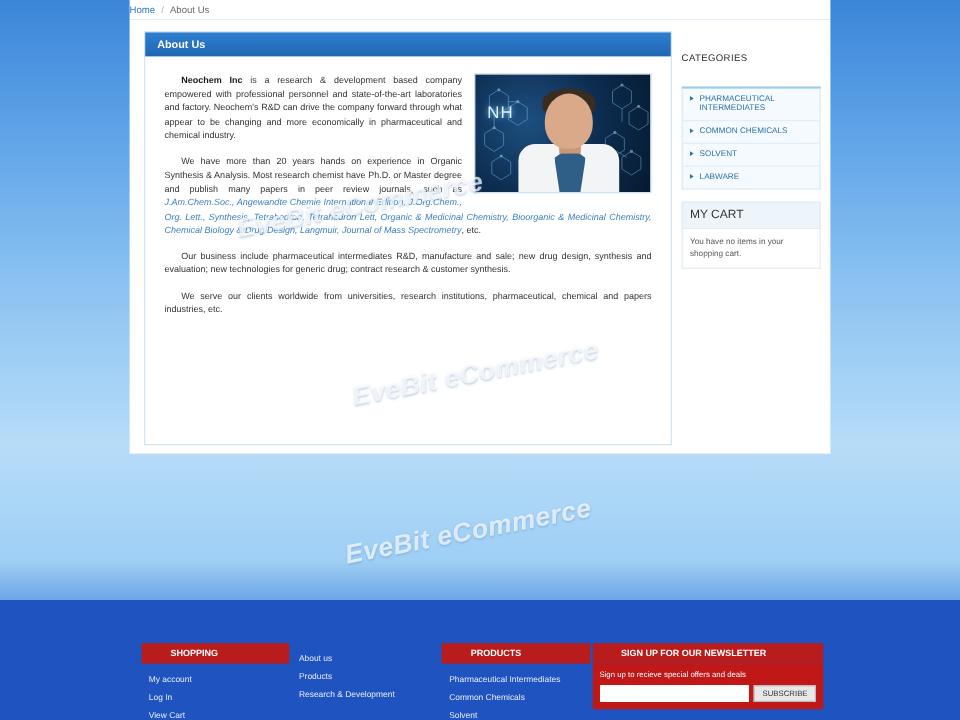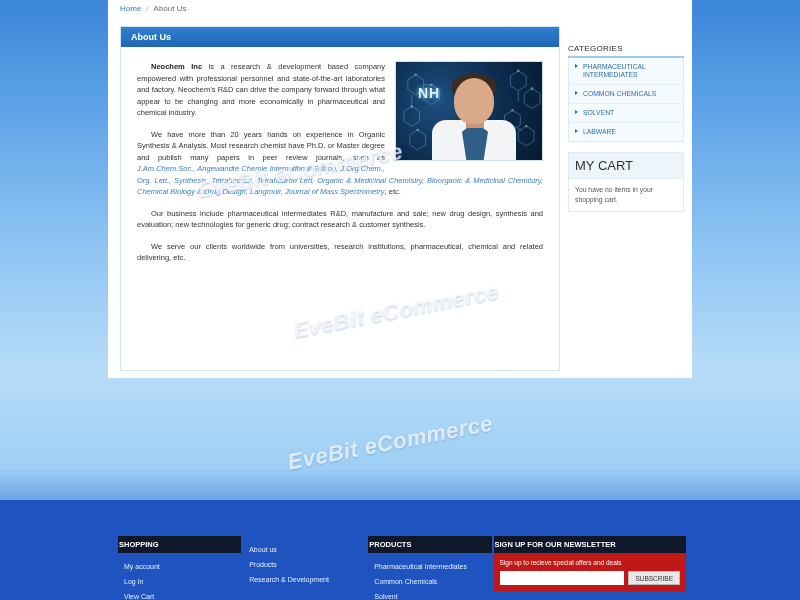--- a/index.html
+++ b/index.html
@@ -16,21 +16,20 @@
 
   
   #breadcrumb-bar {
     position: absolute;
     left: 108px; top: 0; width: 584px; height: 16px;
     background: #ffffff;
     font-size: 8px;
     color: #3a7fc1;
     display: flex;
     align-items: center;
-    padding-left: 12px;
     gap: 5px;
   }
   #breadcrumb-bar .crumb { color: #2f7ac0; text-decoration: none; }
   #breadcrumb-bar .sep { color: #9ab6cf; }
   #breadcrumb-bar .current { color: #6b6b6b; }
 
   
   #page-body {
     position: absolute;
     left: 108px; top: 16px; width: 584px; height: 362px;
@@ -103,38 +102,38 @@
     background: #c89876;
   }
   #doctor-photo .man-shirt {
     position: absolute;
     left: 66px; top: 60px; width: 26px; height: 44px;
     background: #2f5f86;
     clip-path: polygon(50% 0, 100% 22%, 80% 100%, 20% 100%, 0 22%);
   }
   #doctor-photo .nh-label {
     position: absolute;
-    left: 22px; top: 26px;
+    left: 10px; top: 26px;
     color: #dff1ff;
     font-size: 14px;
-    font-weight: bold;
+    font-weight: normal;
     letter-spacing: 1px;
     text-shadow: 0 0 5px #7fd0ff;
   }
 
   
   #sidebar {
     position: absolute;
     left: 460px; top: 28px; width: 116px;
   }
   .side-title {
     font-size: 8px;
     color: #2a2a2a;
     letter-spacing: .3px;
-    padding-bottom: 3px;
+    padding-bottom: 19px;
     margin-bottom: 0;
     text-transform: uppercase;
     font-weight: normal;
   }
   #categories-title { border-bottom: 2px solid #9fcbec; }
   .cat-list {
     list-style: none; margin: 0; padding: 0;
     border: 1px solid #dbeaf6;
     border-top: none;
     background: #f4fafe;
@@ -153,21 +152,21 @@
     width: 0; height: 0;
     border-left: 3px solid #2d6ea8;
     border-top: 2.5px solid transparent;
     border-bottom: 2.5px solid transparent;
   }
 
   .side-block { margin-top: 10px; }
   .side-block-head {
     background: #edf4fa;
     border: 1px solid #dfeaf3;
-    font-size: 13px;
+    font-size: 10px;
     color: #333333;
     padding: 5px 6px;
     text-transform: uppercase;
   }
   .side-block-body {
     border: 1px solid #dfeaf3;
     border-top: none;
     background: #ffffff;
     font-size: 6.8px;
     color: #555555;
@@ -182,25 +181,25 @@
     background: #1f53bf;
   }
   #footer-inner {
     position: absolute;
     left: 118px; top: 36px; width: 570px;
     display: flex;
     gap: 0;
   }
   .fcol { width: 128px; margin-right: 2px; }
   .fcol-head {
-    background: #0f172a;
+    background: #b91c1c;
     color: #ffffff;
     font-size: 7.5px;
     font-weight: bold;
-    padding: 4px 1px;
+    padding: 4px 24px;
     text-transform: uppercase;
   }
   .fcol ul { list-style: none; margin: 6px 0 0 0; padding: 0; }
   .fcol li {
     color: #e8eefb;
     font-size: 7px;
     padding: 3px 6px;
     line-height: 9px;
   }
   #newsletter-col { width: 200px; }
@@ -300,21 +299,21 @@
         <div class="man-head"></div>
         <div class="nh-label">NH</div>
       </div>
 
       <p><span class="b">Neochem Inc</span><span> is a research &amp; development based company empowered with professional personnel and state-of-the-art laboratories and factory. Neochem's R&amp;D can drive the company forward through what appear to be changing and more economically in pharmaceutical and chemical industry.</span></p>
 
       <p><span>We have more than 20 years hands on experience in Organic Synthesis &amp; Analysis. Most research chemist have Ph.D. or Master degree and publish many papers in peer review journals, such as </span><span class="jt">J.Am.Chem.Soc., Angewandte Chemie International Edition, J.Org.Chem., Org. Lett., Synthesis, Tetrahedron, Tetrahedron Lett, Organic &amp; Medicinal Chemistry, Bioorganic &amp; Medicinal Chemistry, Chemical Biology &amp; Drug Design, Langmuir, Journal of Mass Spectrometry</span><span>, etc.</span></p>
 
       <p>Our business include pharmaceutical intermediates R&amp;D, manufacture and sale; new drug design, synthesis and evaluation; new technologies for generic drug; contract research &amp; customer synthesis.</p>
 
-      <p>We serve our clients worldwide from universities, research institutions, pharmaceutical, chemical and related delivering, etc.</p>
+      <p>We serve our clients worldwide from universities, research institutions, pharmaceutical, chemical and papers industries, etc.</p>
 
     </div>
   </div>
 
   <div id="sidebar">
     <div class="side-title" id="categories-title">Categories</div>
     <ul class="cat-list">
       <li>
         <span class="arrow"></span>
         <span>PHARMACEUTICAL INTERMEDIATES</span>

